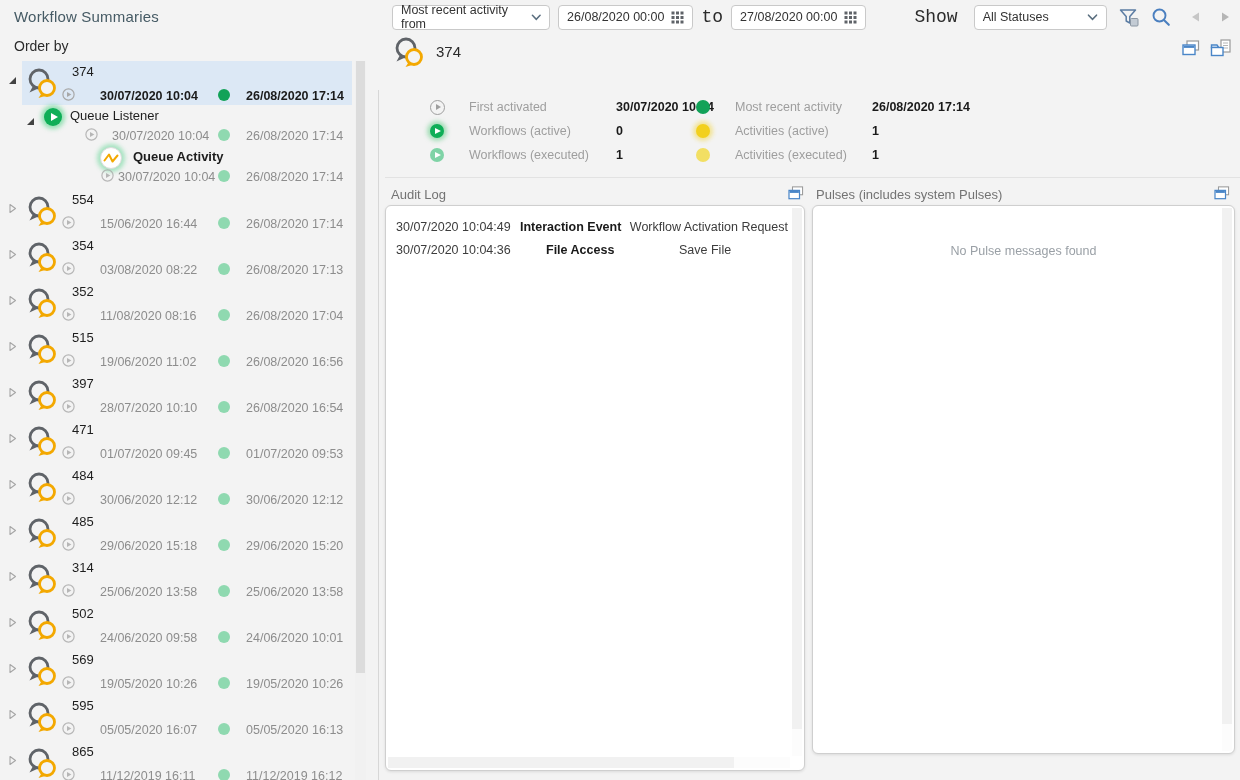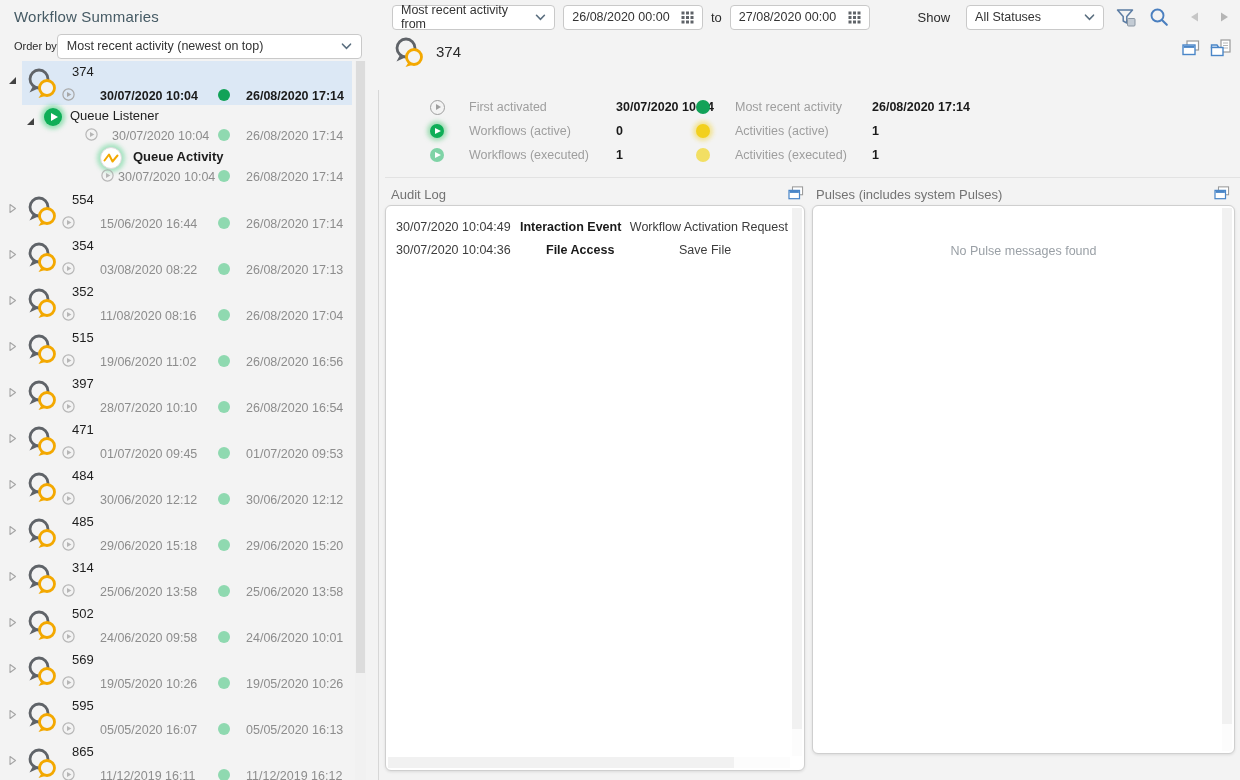--- a/index.html
+++ b/index.html
@@ -7,21 +7,21 @@
     width:1240px;height:780px;overflow:hidden;position:relative;
     background:#f3f3f3;
     font-family:"Liberation Sans","DejaVu Sans",sans-serif;
     font-size:12.5px;color:#333;
     -webkit-font-smoothing:antialiased;
   }
   
   .sidebar{position:absolute;left:0;top:0;width:368px;height:780px;}
   .sb-title{position:absolute;left:14px;top:8px;font-size:15px;color:#455a64;letter-spacing:.2px;}
   .order-row{position:absolute;left:14px;top:33px;right:6px;height:26px;display:flex;align-items:center;}
-  .order-label{font-size:11px;color:#2b2b2b;margin-right:0;white-space:nowrap;}
+  .order-label{font-size:14px;color:#2b2b2b;margin-right:12px;white-space:nowrap;}
   .select{
     flex:1;height:25px;background:#fff;border:1px solid #c9c9c9;border-radius:4px;
     display:flex;align-items:center;justify-content:space-between;padding:0 9px;
     color:#333;white-space:nowrap;overflow:hidden;box-sizing:border-box;
   }
   .select .sel-text{overflow:hidden;text-overflow:clip;white-space:nowrap;}
   .tree{position:absolute;left:0;top:61px;width:354px;height:719px;overflow:hidden;}
   .tree-item{position:relative;width:354px;}
   .tree-item.lvl1{height:46px;}
   .tree-item.lvl2,.tree-item.lvl3{height:41px;}
@@ -58,21 +58,21 @@
   .icon-listener::after{content:"";position:absolute;left:6.5px;top:4.5px;border-left:7px solid #fff;border-top:4.5px solid transparent;border-bottom:4.5px solid transparent;}
   .icon-activity{width:20px;height:20px;border-radius:50%;background:#fff;border:1px solid #dcdcdc;box-shadow:0 0 4px 3px rgba(72,209,130,.45);position:absolute;}
   .sb-scrollbar{position:absolute;left:355px;top:61px;width:11px;bottom:0;background:#f1f1f1;}
   .sb-scrollbar .thumb{position:absolute;left:1px;right:1px;top:0;height:612px;background:#dcdcdc;}
   .vline{position:absolute;left:378px;top:90px;bottom:0;width:1px;background:#d7d7d7;}
   
   .topbar{position:absolute;left:392px;top:4px;right:4px;height:26px;display:flex;align-items:center;}
   .ctl{background:#fff;border:1px solid #c9c9c9;border-radius:4px;height:25px;box-sizing:border-box;display:flex;align-items:center;padding:0 8px;color:#333;}
   .ctl-range{width:166px;justify-content:space-between;margin-right:8px;}
   .ctl-date{width:142px;justify-content:space-between;}
-  .bar-label{margin:8px 8px;color:#2b2b2b;font-size:13px;white-space:nowrap;}
+  .bar-label{margin:8px 8px;color:#2b2b2b;font-size:18px;white-space:nowrap;font-family:Liberation Mono, monospace;}
   .show-label{margin-left:48px;}
   .ctl-status{width:140px;justify-content:space-between;margin-left:8px;}
   .tool-icon{display:inline-flex;align-items:center;justify-content:center;width:24px;height:24px;}
   .i-funnel{margin-left:10px;}
   .i-search{margin-left:10px;}
   .i-prev{margin-left:12px;}
   .i-next{margin-left:6px;}
   
   .sum-icon{position:absolute;left:392px;top:35px;}
   .sum-title{position:absolute;left:436px;top:43px;font-size:15px;color:#2b2b2b;}
@@ -116,26 +116,20 @@
   .empty-msg{position:absolute;left:0;right:0;top:38px;text-align:center;color:#9aa0a6;}
   svg{display:block;}
 </style>
 </head>
 <body>
 
 <aside class="sidebar">
   <div class="sb-title">Workflow Summaries</div>
   <div class="order-row">
     <span class="order-label">Order by</span>
-    <div class="select">
-      <span class="sel-text">Most recent activity (newest on top)</span>
-      <svg width="11" height="7" viewBox="0 0 11 7">
-          <polyline points="1.5,1.2 5.5,5.4 9.5,1.2" fill="none" stroke="#5a6e7f" stroke-width="1.6" stroke-linecap="round"></polyline>
-        </svg>
-    </div>
   </div>
   <div class="tree">
       <div class="tree-item lvl1 selected emphasis">
     <span class="expander">
       <svg width="11" height="11" viewBox="0 0 11 11">
             <polygon points="9,2 9,9 2,9" fill="#424242"></polygon>
           </svg>
 
     </span>
     <span class="wf-icon icon-workflow">

